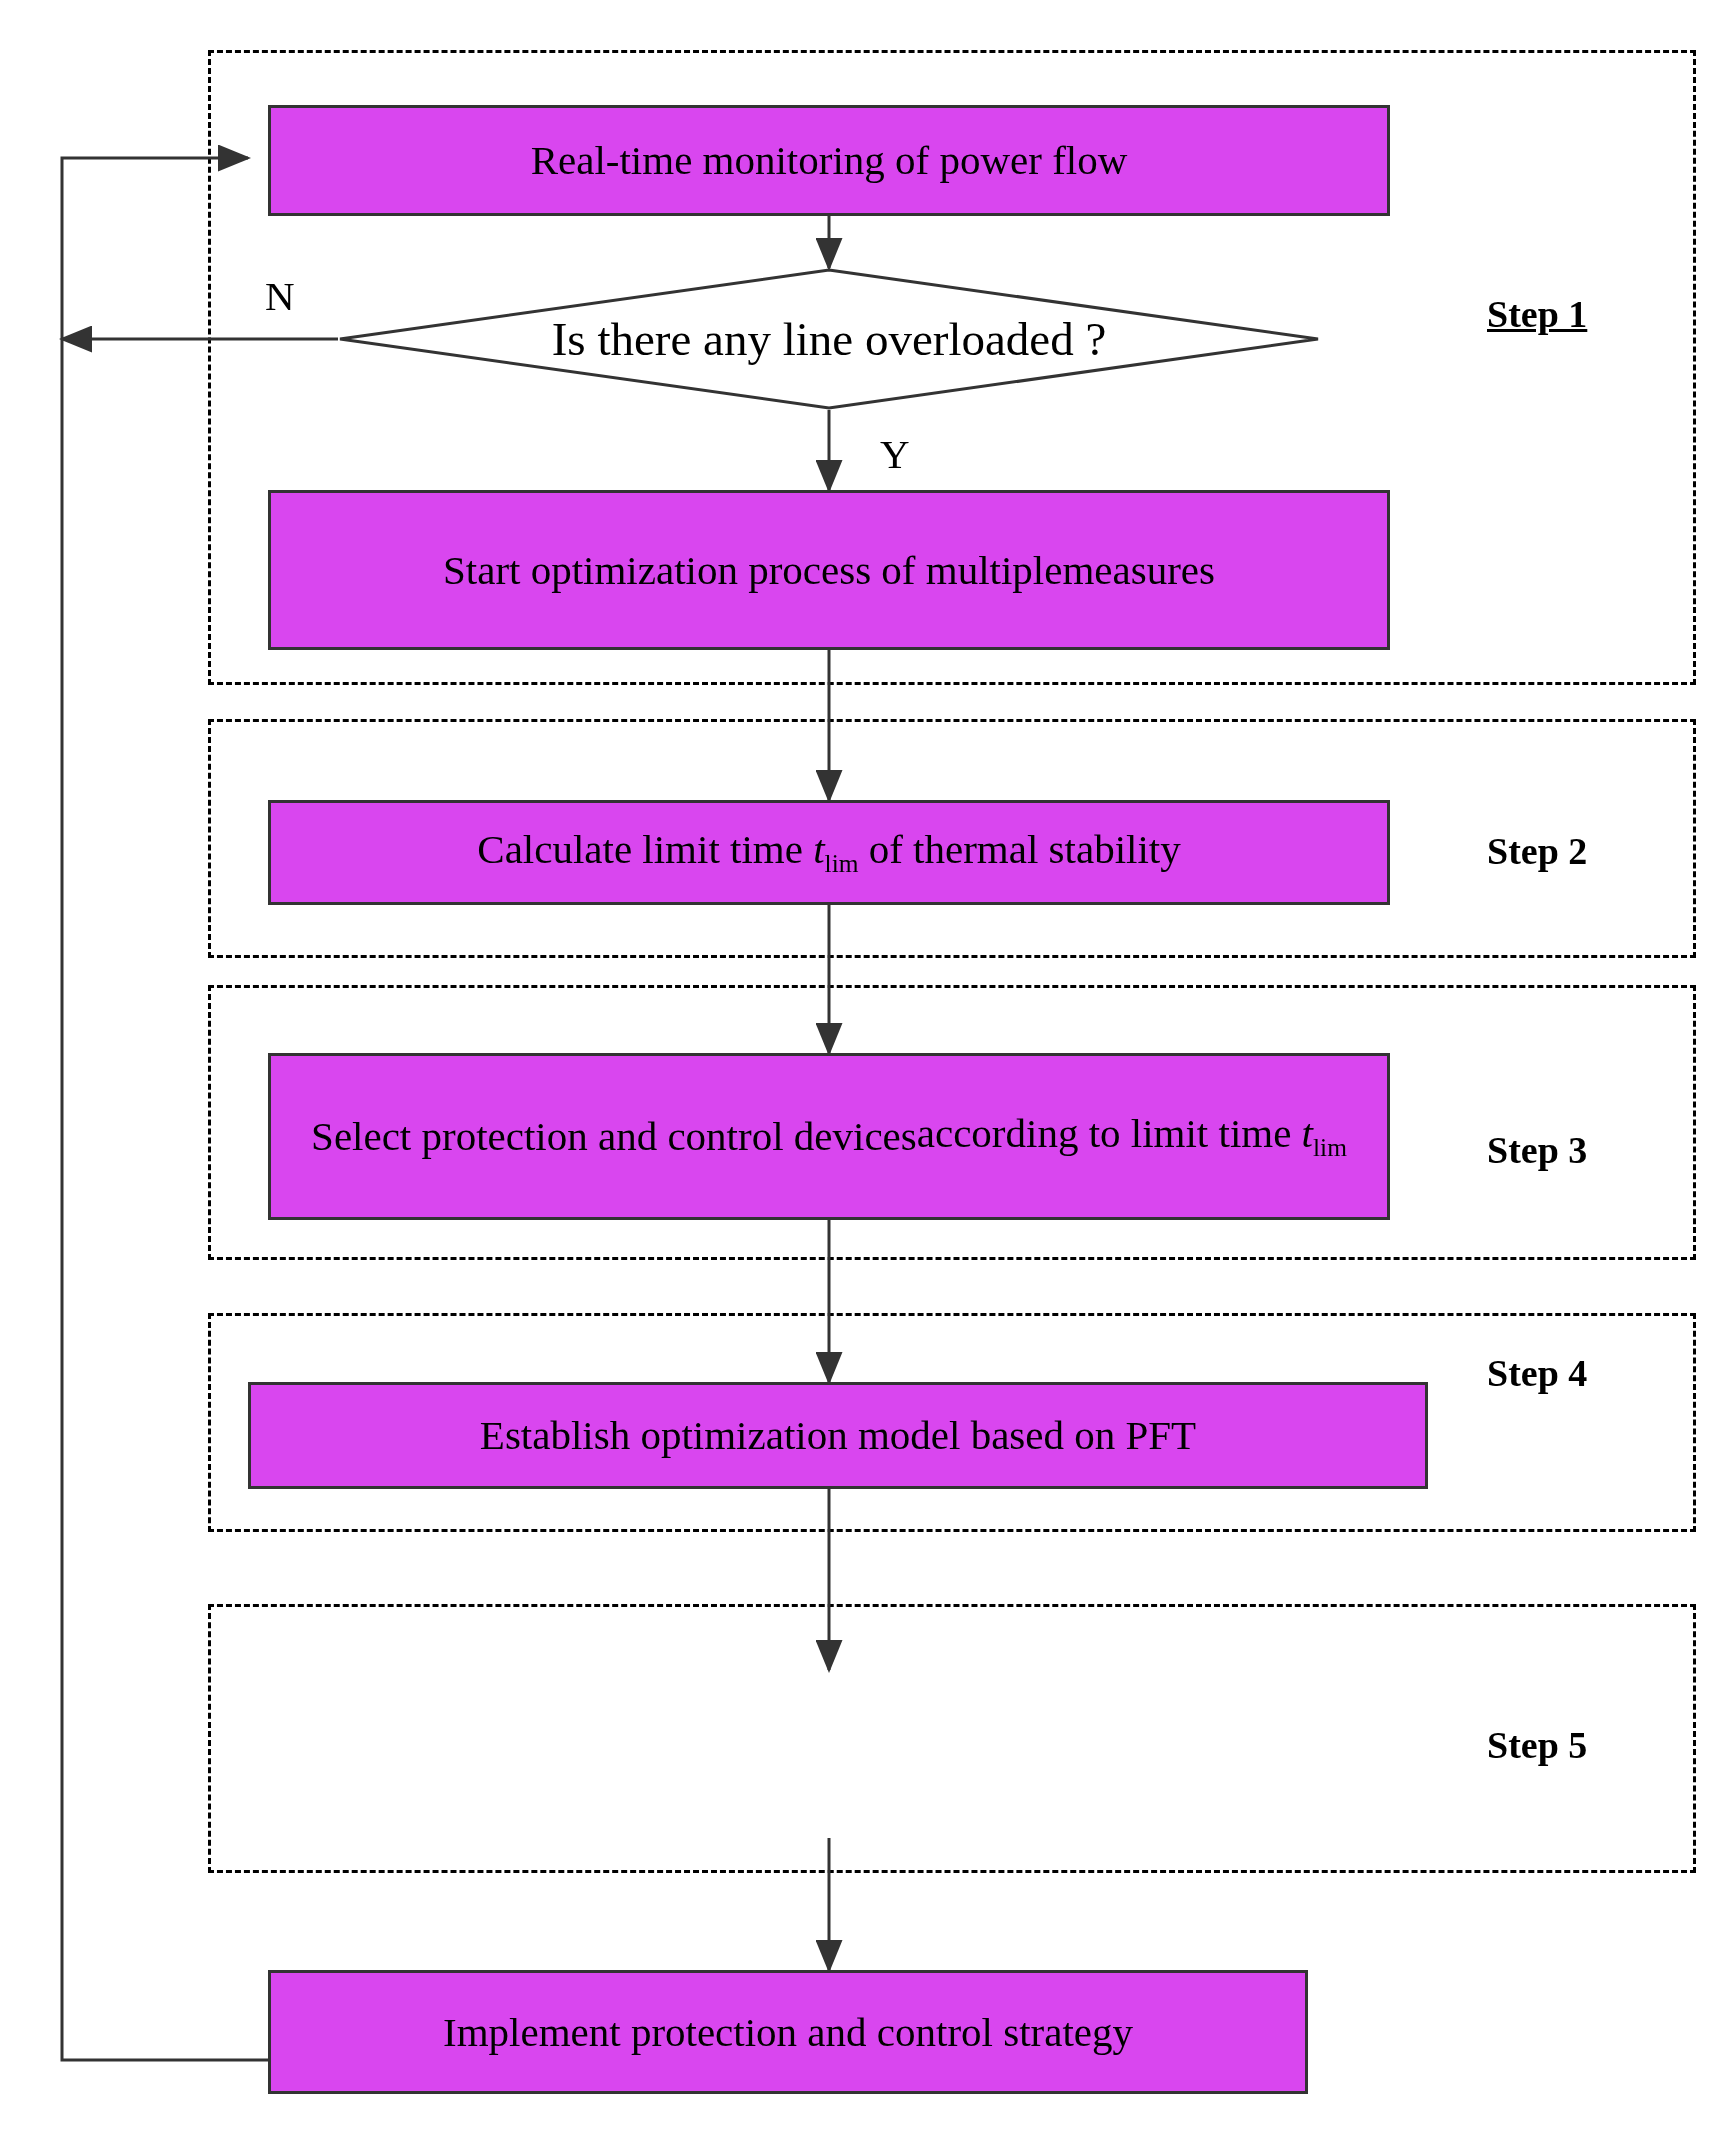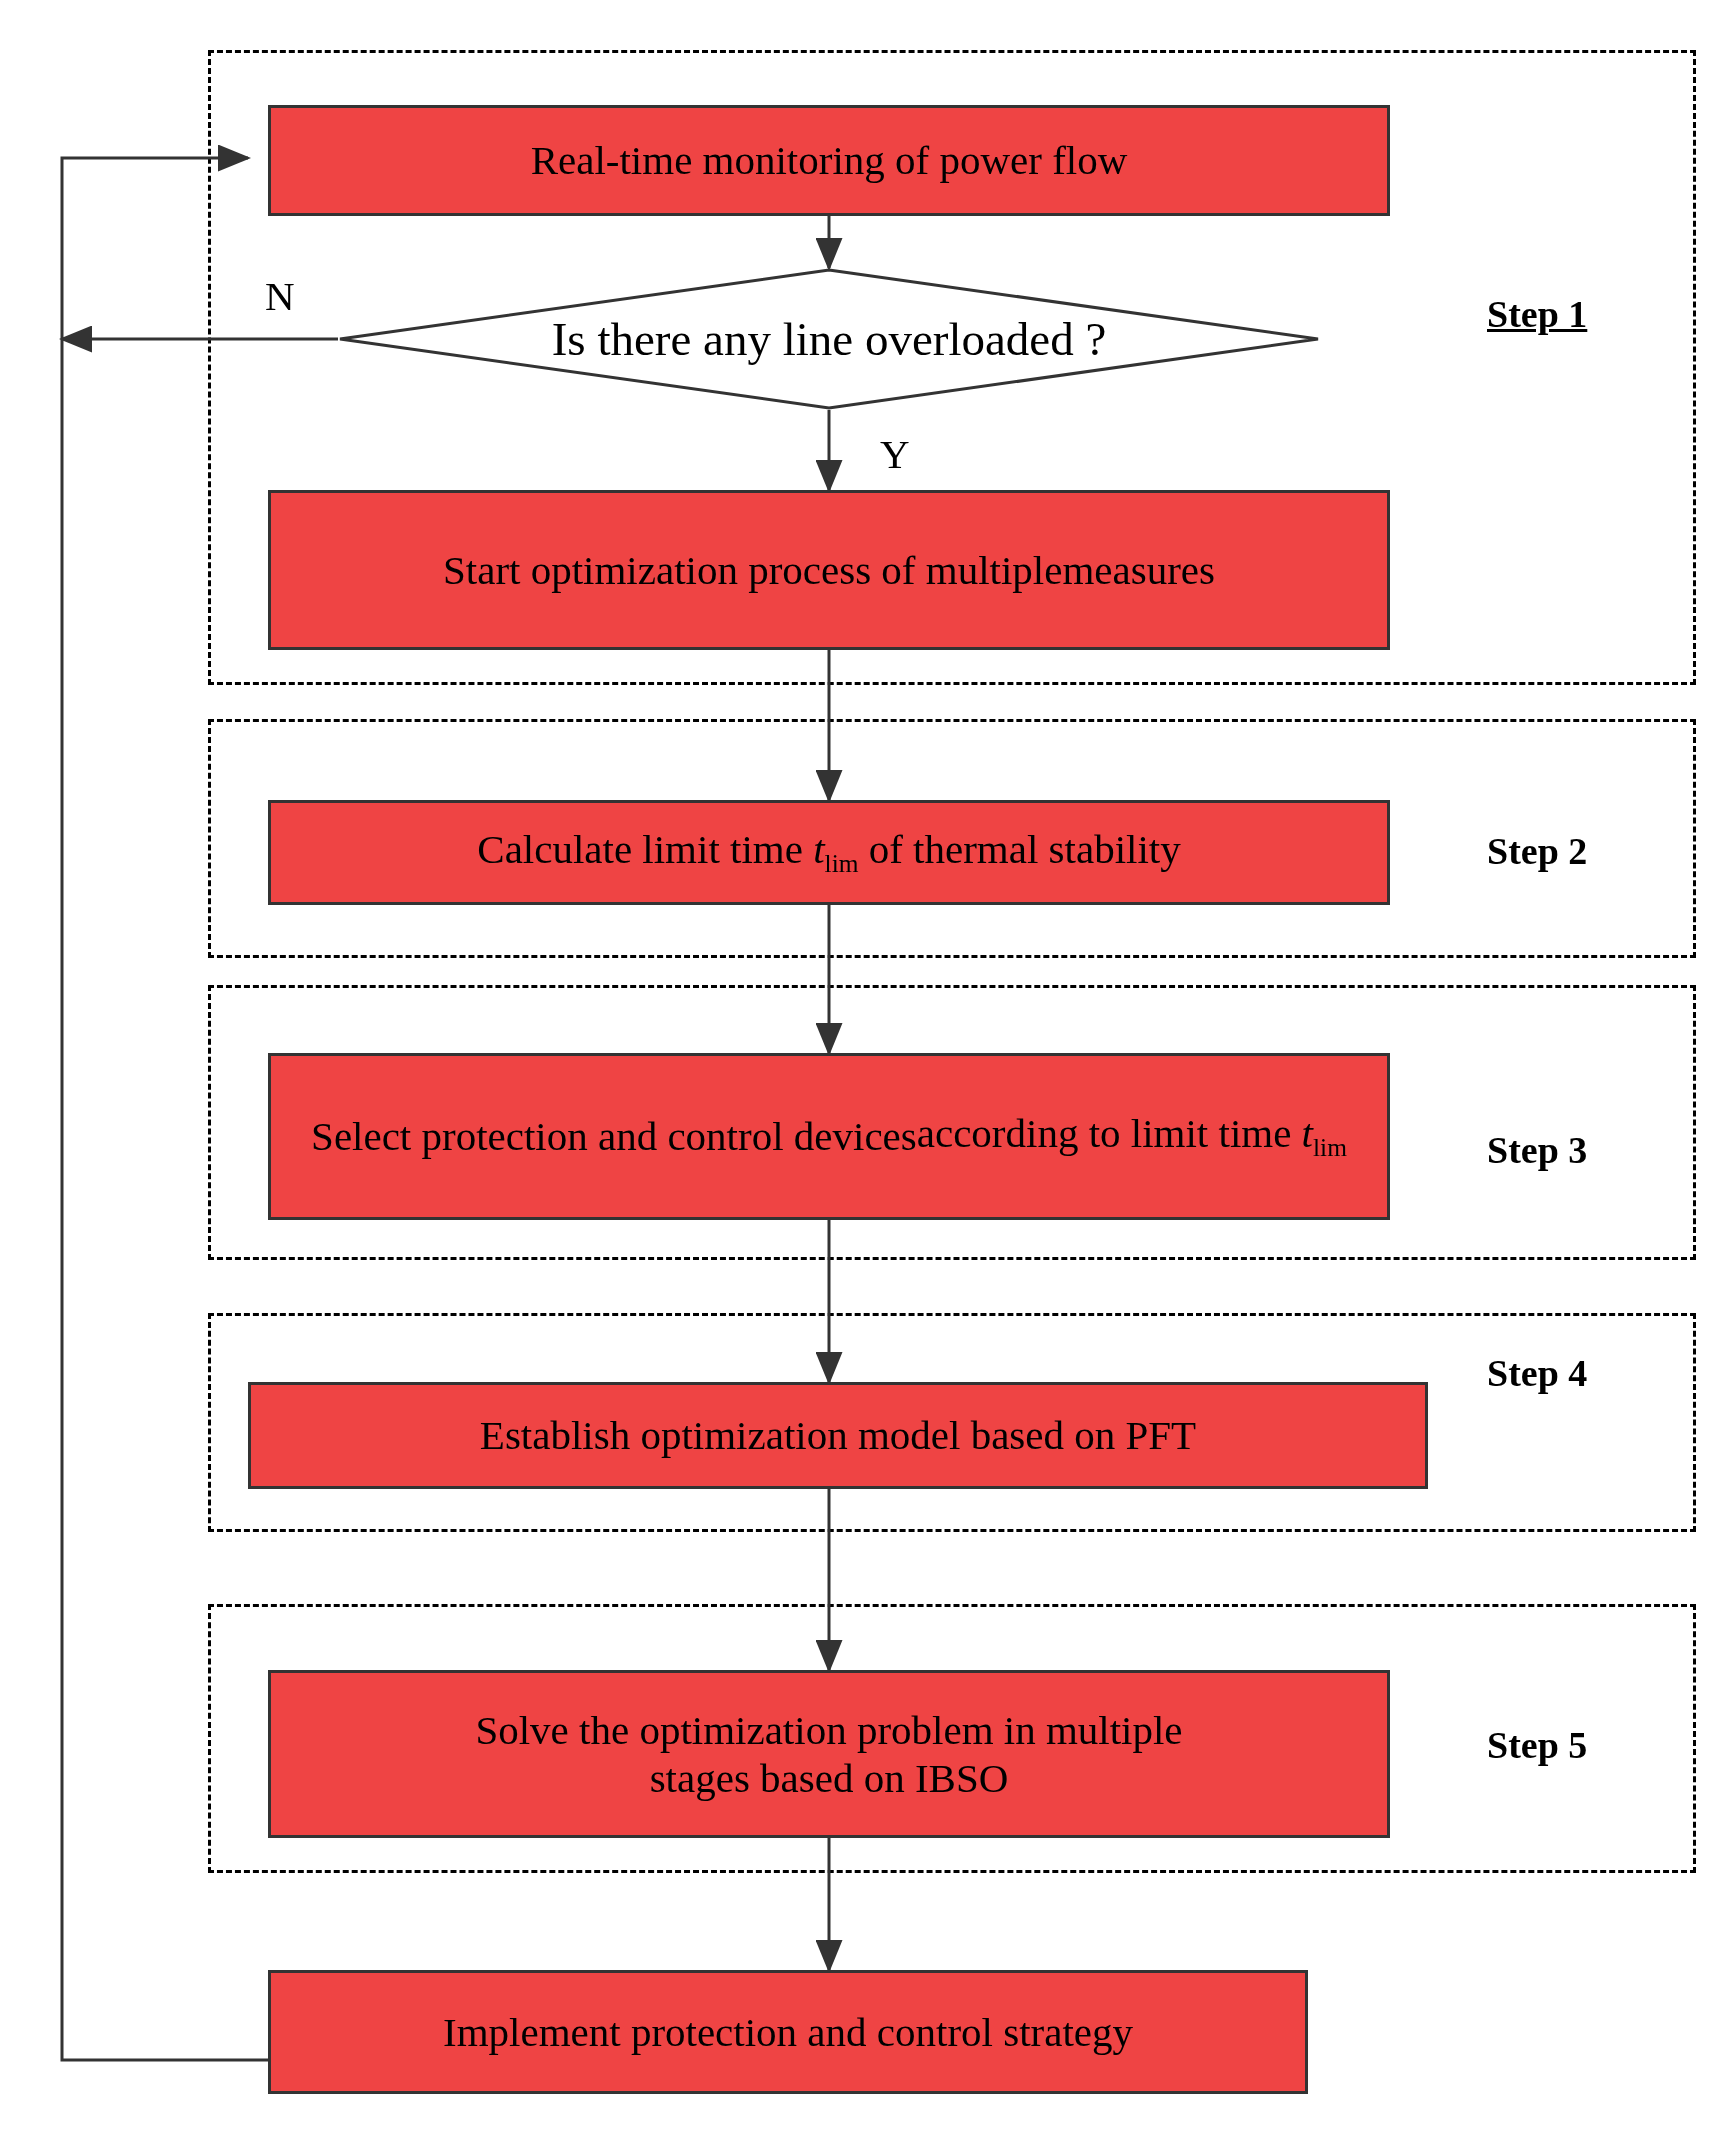--- a/index.html
+++ b/index.html
@@ -28,21 +28,21 @@
     font-family: "Liberation Serif", serif;
     font-weight: bold;
     font-size: 38px;
     color: #000000;
     white-space: nowrap;
   }
   .proc-box {
     position: absolute;
     border: 3px solid #333333;
     box-sizing: border-box;
-    background: #ef4444;
+    background: #d946ef;
     display: flex;
     align-items: center;
     justify-content: center;
     text-align: center;
     font-family: "Liberation Serif", serif;
     font-size: 41px;
     line-height: 1.18;
     color: #000000;
     padding: 0 14px;
   }
@@ -160,22 +160,18 @@
     <span class="txt">Select  protection and control devices</span>
     <span class="txt">
       <span>according to limit time </span><span class="ital">t</span><span class="sub">lim</span>
     </span>
   </div>
 
   <div class="proc-box" style="left:248px; top:1382px; width:1180px; height:107px;">
     <span class="txt">Establish  optimization model based on PFT</span>
   </div>
 
-  <div class="proc-box" style="left:268px; top:1670px; width:1122px; height:168px; flex-direction:column;">
-    <span class="txt">Solve the optimization problem in multiple</span>
-    <span class="txt">stages based on IBSO</span>
-  </div>
 
   <div class="proc-box" style="left:268px; top:1970px; width:1040px; height:124px;">
     <span class="txt">Implement protection and control strategy</span>
   </div>
 
 </div>
 
 </body></html>

